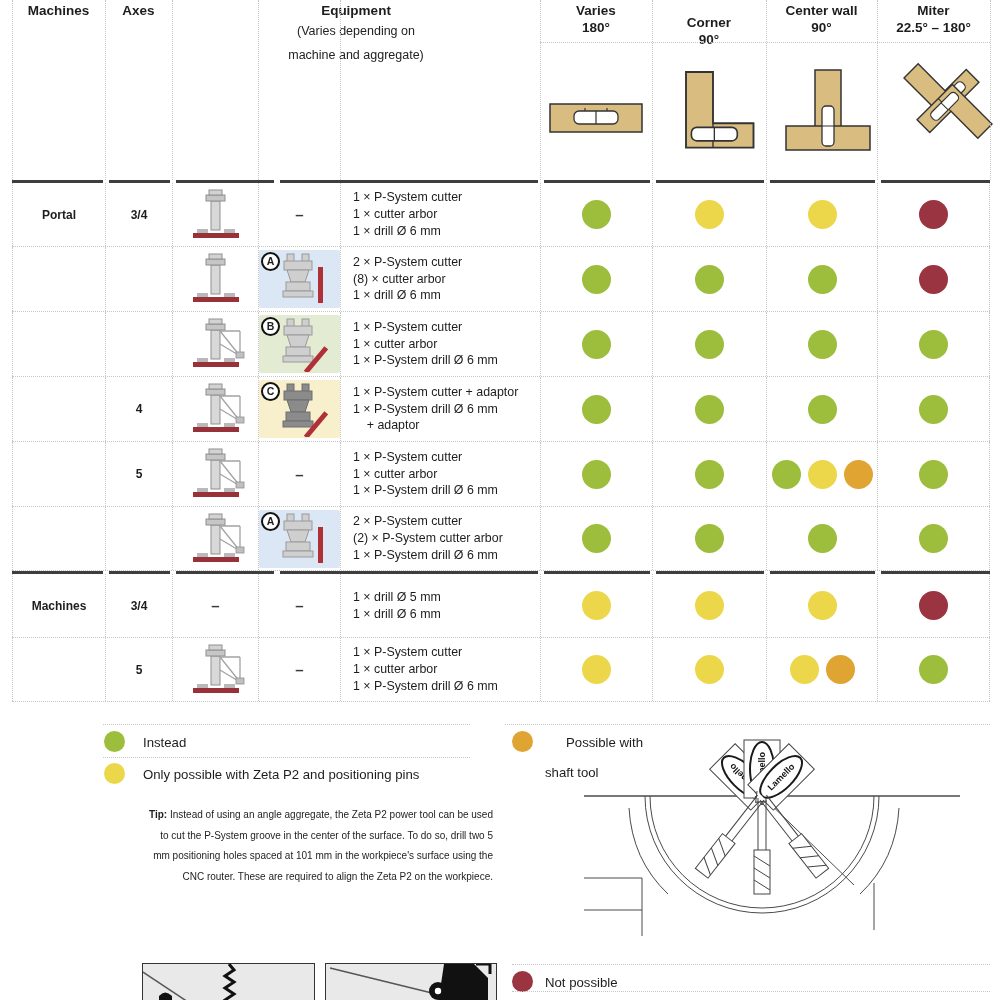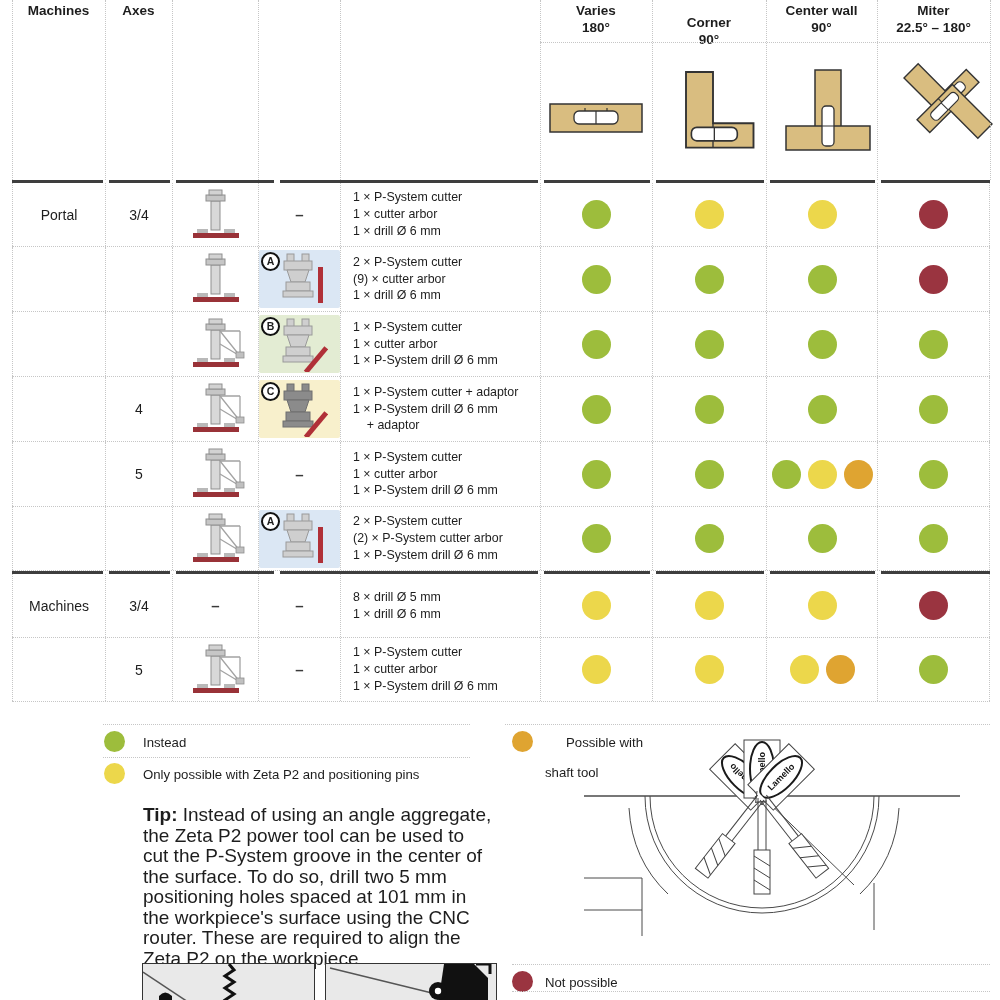--- a/index.html
+++ b/index.html
@@ -9,53 +9,58 @@
   .b{font-weight:bold}
   .hdr{font-weight:bold;font-size:13.5px;line-height:17px;text-align:center}
   .subnote{font-size:12.5px;line-height:24px;text-align:center;color:#222}
   .vdot{position:absolute;width:0;border-left:1px dotted #c6c6c6}
   .hdot{position:absolute;height:0;border-top:1px dotted #c6c6c6}
   .thick{position:absolute;height:3px;background:#3e3e3e}
   .trow{display:flex;border-bottom:1px dotted #c6c6c6;box-sizing:border-box}
   .c{box-sizing:border-box;border-left:1px dotted #c6c6c6;display:flex;align-items:center;
      justify-content:center;position:relative;flex-direction:row}
   .c.cl{border-right:1px dotted #c6c6c6}
-  .c-label{font-weight:normal;font-size:14px}
+  .c-label{font-weight:bold;font-size:12px}
   .c-equip{flex-direction:column;align-items:flex-start;justify-content:center;padding-left:12px;
            font-size:12.4px;line-height:16.8px}
   .dot{width:29px;height:29px;border-radius:50%;display:inline-block}
   .dotgap{display:flex;gap:7px;align-items:center}
   .dash{font-size:15px;font-weight:bold;color:#3a3a3a}
   .aggbox{position:relative;width:82px;height:58px;border-radius:2px;display:flex;
           align-items:center;justify-content:center}
   .circ{position:absolute;left:2px;top:2px;width:15px;height:15px;border:2px solid #111;
         border-radius:50%;font-size:10.5px;line-height:15px;font-weight:bold;text-align:center;
         background:#fff}
   .legend-dot{width:21px;height:21px;border-radius:50%;display:inline-block}
   .legend-text{font-size:13.2px;line-height:18px}
-  .tip{font-size:19px;line-height:20.5px;text-align:left}
+  .tip{font-size:10px;line-height:20.5px;text-align:right}
   .panel{position:absolute;border:1.5px solid #333;background:#e9e9e9;overflow:hidden}
 </style>
 </head>
 <body>
 
 <svg width="0" height="0" style="position:absolute">
   <defs>
     <g id="Lj">
       <path d="M0 0 h20 v38 h30 v18 h-50 Z" fill="#d9bd80" stroke="#333" stroke-width="1.4"></path>
       <path d="M20 38 v18" stroke="#333" stroke-width="1"></path>
       <rect x="4" y="41" width="34" height="10" rx="4" fill="#fff" stroke="#333" stroke-width="1.2"></rect>
       <path d="M21 41 v10" stroke="#333" stroke-width="1"></path>
     </g>
   </defs>
 </svg>
 
 <div class="abs" style="left:12px;top:0;width:978px;height:180px">
   <div class="hdr abs" style="left:0;top:2px;width:93px">Machines</div>
   <div class="hdr abs" style="left:93px;top:2px;width:67px">Axes</div>
+  <div class="abs" style="left:160px;top:2px;width:368px">
+    <div class="hdr">Equipment</div>
+    <div class="subnote">(Varies depending on</div>
+    <div class="subnote">machine and aggregate)</div>
+  </div>
 
   <div class="abs" style="left:528px;top:2px;width:112px">
     <div class="hdr">Varies</div>
     <div class="hdr">180°</div>
   </div>
   <svg class="abs" style="left:536px;top:98px" width="96" height="40" viewBox="0 0 96 40">
     <rect x="2" y="6" width="92" height="28" fill="#d9bd80" stroke="#333" stroke-width="1.5"></rect>
     <rect x="26" y="13" width="44" height="13" rx="5" fill="#fff" stroke="#333" stroke-width="1.3"></rect>
     <path d="M48 13 v13 M37 10 v3 M59 10 v3" stroke="#333" stroke-width="1.2" fill="none"></path>
   </svg>
@@ -166,21 +171,21 @@
     <path d="M15 19 L37 19 L33 31 L19 31 Z" fill="#cfcfcf" stroke="#9a9a9a"></path>
     <rect x="14" y="31" width="24" height="9" fill="#cfcfcf" stroke="#9a9a9a"></rect>
     <rect x="11" y="40" width="30" height="6" fill="#cfcfcf" stroke="#9a9a9a"></rect>
             <rect x="46" y="16" width="5" height="36" fill="#b03038"></rect>
           </svg>
           <span class="circ">A</span>
         </div>
       </div>
       <div class="c c-equip" style="width: 200px;">
         <div>2 × P-System cutter</div>
-        <div>(9) × cutter arbor</div>
+        <div>(8) × cutter arbor</div>
         <div>1 × drill Ø 6 mm</div>
       </div>
       <div class="c" style="width: 112px;">
         <span class="dotgap">
           <span class="dot" style="background: rgb(157, 189, 60);"></span>
         </span>
       </div>
       <div class="c" style="width: 114px;">
         <span class="dotgap">
           <span class="dot" style="background: rgb(157, 189, 60);"></span>
@@ -413,21 +418,21 @@
     <div class="trow" style="height: 64px;">
       <div class="c c-label" style="width: 93px;">Machines</div>
       <div class="c c-label" style="width: 67px;">3/4</div>
       <div class="c" style="width: 86px;">
         <span class="dash">–</span>
       </div>
       <div class="c" style="width: 82px;">
         <span class="dash">–</span>
       </div>
       <div class="c c-equip" style="width: 200px;">
-        <div>8 × drill Ø 5 mm</div>
+        <div>1 × drill Ø 5 mm</div>
         <div>1 × drill Ø 6 mm</div>
       </div>
       <div class="c" style="width: 112px;">
         <span class="dotgap">
           <span class="dot" style="background: rgb(236, 215, 75);"></span>
         </span>
       </div>
       <div class="c" style="width: 114px;">
         <span class="dotgap">
           <span class="dot" style="background: rgb(236, 215, 75);"></span>

